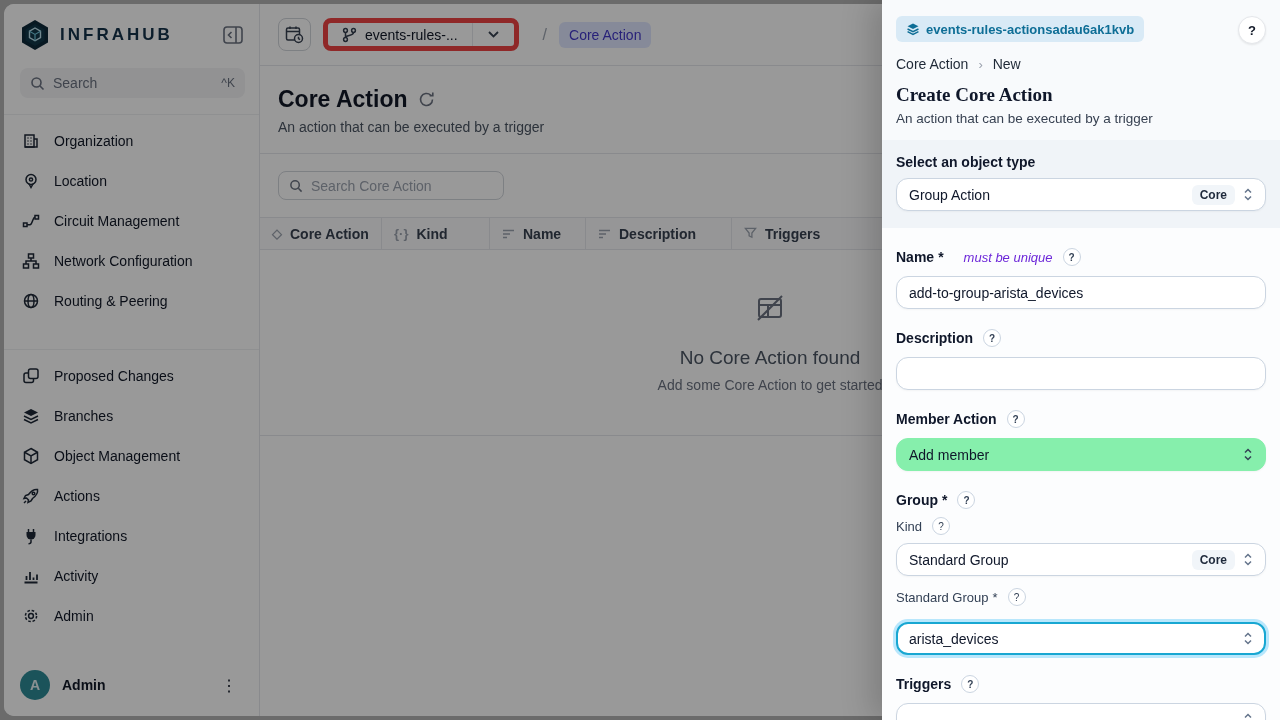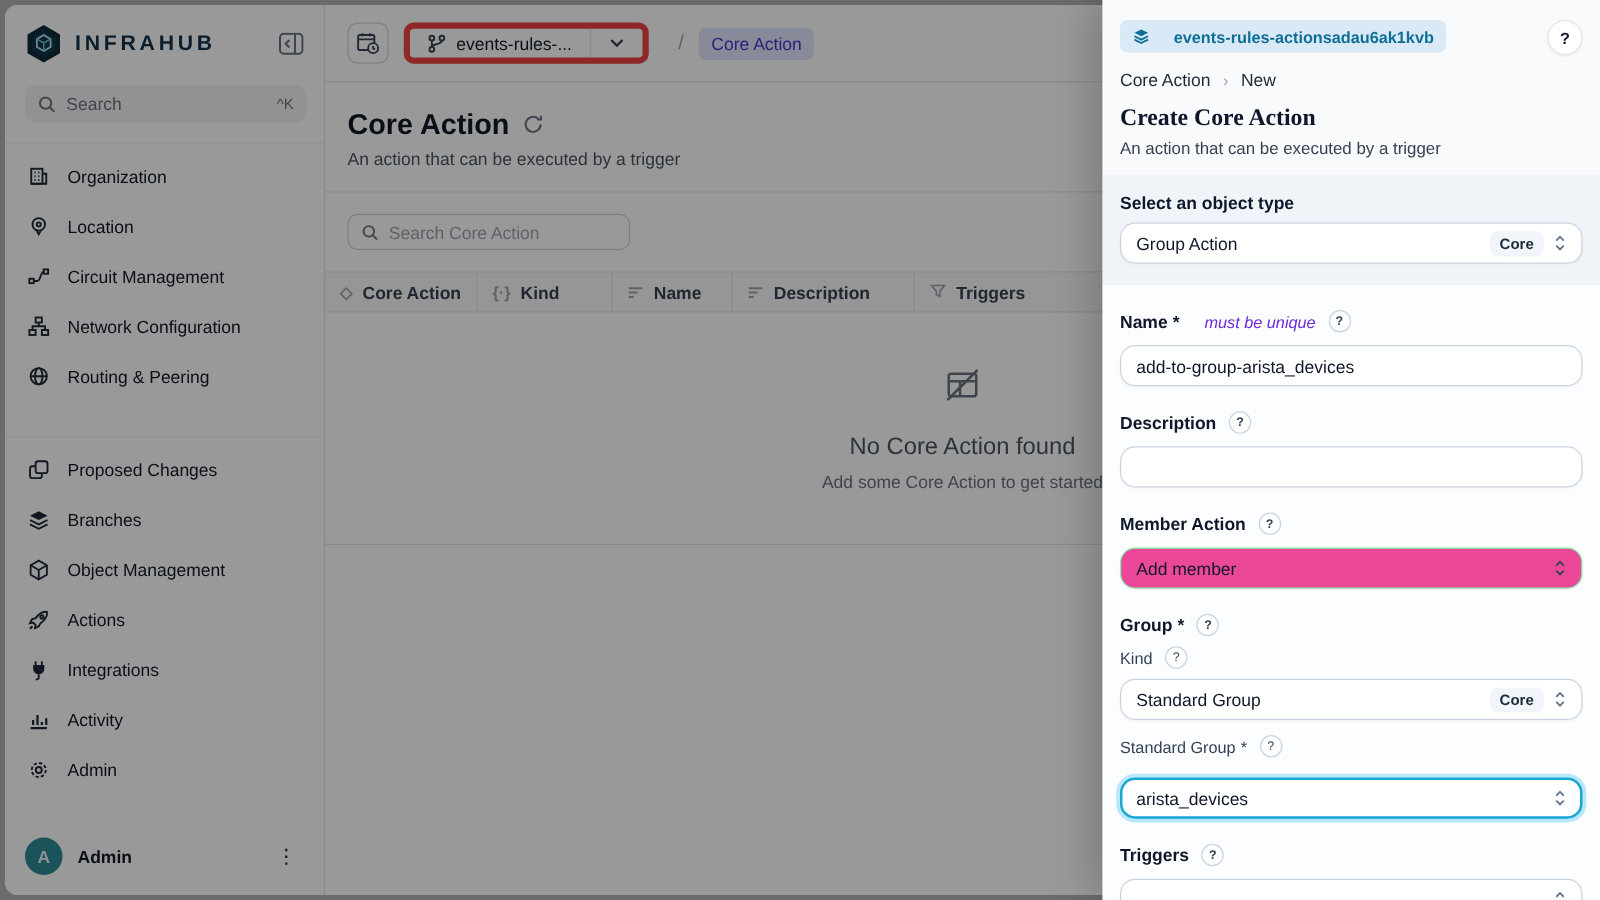--- a/index.html
+++ b/index.html
@@ -67,21 +67,21 @@
   .empty-sub { margin-top:8px; font-size:14px; color:#6b7280; }
 
   
   .overlay { position:absolute; inset:0; background:rgba(0,0,0,0.4); z-index:50; }
   .drawer { position:absolute; top:0; right:0; width:398px; height:720px; background:#fcfdfe;
             z-index:60; box-shadow:-10px 0 30px rgba(0,0,0,.18); display:flex; flex-direction:column;
             overflow:hidden; }
   .drawer-head { background:#f8fafc; padding:16px 14px 0; }
   .badge-row { display:flex; align-items:flex-start; justify-content:space-between; }
   .branch-badge { background:#d9eaf6; color:#0e6e96; height:26px; padding:0 10px; border-radius:6px;
-                  display:flex; align-items:center; gap:19px; font-size:13px; font-weight:600; }
+                  display:flex; align-items:center; gap:6px; font-size:13px; font-weight:600; }
   .help-round { width:28px; height:28px; border-radius:50%; background:#fff; border:1px solid #e5e7eb;
                 box-shadow:0 1px 2px rgba(0,0,0,.08); display:flex; align-items:center; justify-content:center;
                 font-size:13px; font-weight:600; color:#111827; cursor:pointer; }
   .d-crumbs { margin-top:12px; display:flex; align-items:center; gap:10px; font-size:14px; color:#1f2937; }
   .d-crumb-sep { color:#9ca3af; font-size:13px; }
   .d-title { margin-top:12px; font-size:19px; font-weight:700; color:#0f172a;font-family:Liberation Serif, serif; }
   .d-sub { margin-top:5px; padding-bottom:14px; font-size:13.5px; color:#374151; }
   .band { background:#f0f4f8; padding:14px 14px 17px; }
   .f-label { display:flex; align-items:center; gap:4px; font-size:14px; font-weight:600; color:#0f172a; }
   .f-label .hint { font-style:italic; font-weight:400; font-size:13px; color:#6d28d9; margin-left:16px; }
@@ -89,21 +89,21 @@
   .qmark { width:18px; height:18px; border-radius:50%; border:1px solid #cbd5e1; background:#fff;
            display:inline-flex; align-items:center; justify-content:center; font-size:10px; color:#334155;
            margin-left:6px; flex:none; }
   .control { position:relative; height:33px; background:#fff; border:1px solid #cbd5e1; border-radius:12px;
              display:flex; align-items:center; padding:0 12px; font-size:14px; color:#0f172a;
              box-shadow:0 1px 2px rgba(0,0,0,.04); }
   .control .right { margin-left:auto; display:flex; align-items:center; gap:8px; }
   .mini-badge { background:#f1f5f9; color:#1e293b; font-size:12px; font-weight:600; padding:3px 8px;
                 border-radius:6px; }
   .updown { color:#64748b; display:flex; }
-  .control.green { background:#ec4899; border-color:#86efac;justify-content:center; }
+  .control.green { background:#86efac; border-color:#86efac;justify-content:center; }
   .control.green .updown { color:#334155; }
   .control.focused { border:2px solid #18a7d2; box-shadow:0 0 0 3px rgba(56,189,248,.35); padding:0 11px; }
   .d-form { padding:20px 14px 0; background:#fcfdfe; flex:1; }
   .gap8  { margin-top:8px; }
   .gap10 { margin-top:10px; }
   .gap12 { margin-top:12px; }
   .gap16 { margin-top:16px; }
   .gap20 { margin-top:20px; }
 </style>
 </head>

